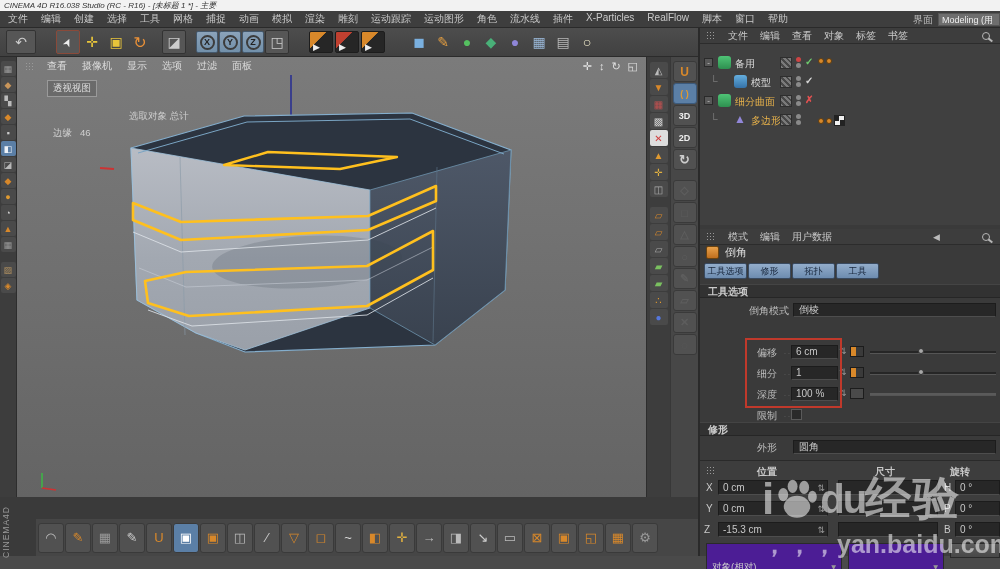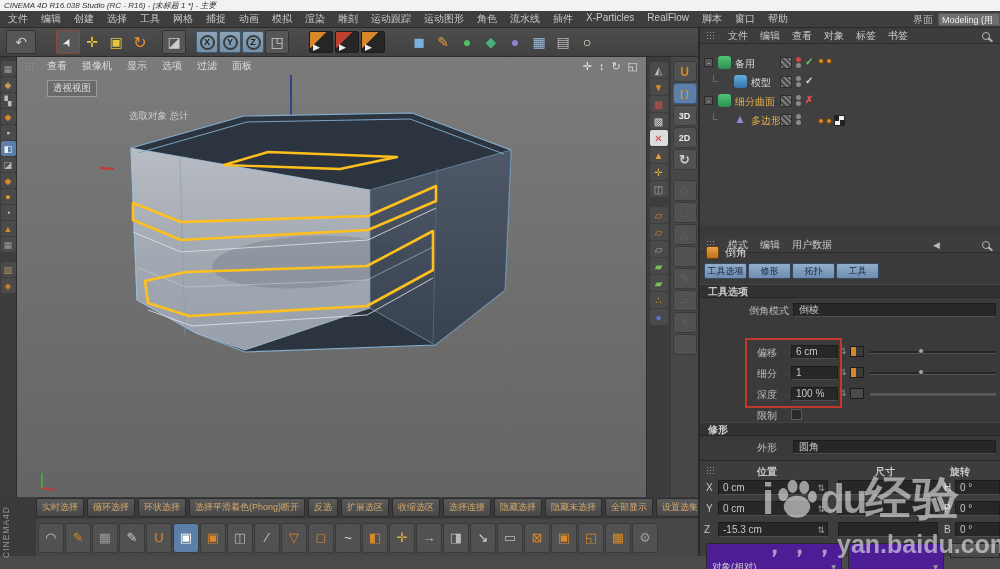--- a/index.html
+++ b/index.html
@@ -359,20 +359,22 @@
       <div class="vp-controls">
         <span>✛</span>
         <span>↕</span>
         <span>↻</span>
         <span>◱</span>
       </div>
     </div>
     <div class="view-chip">透视视图</div>
     <div class="vp-stats">
       <div class="ind">选取对象 总计</div>
+      <div><span>边缘</span>
+        &nbsp;&nbsp;<span>46</span></div>
     </div>
   </div>
 
   <div class="mid-a" id="mid-a">
       <div class="tile">
         <span style="color: rgb(187, 187, 187);">◭</span>
       </div>
       <div class="tile">
         <span style="color: rgb(216, 136, 42);">▼</span>
       </div>
@@ -527,21 +529,21 @@
           </span>
         <span class="om-tags">
             <span class="dot"></span>
             <span class="dot"></span>
             <span class="checker"></span>
           </span>
       </div>
     </div>
 
     <div class="attr">
-      <div class="pmenu" style="top:12px">
+      <div class="pmenu" style="top:4px">
         <span class="grip"></span>
         <div style="display:flex;gap:12px">
             <span class="mi2">模式</span>
             <span class="mi2">编辑</span>
             <span class="mi2">用户数据</span>
           </div>
         <span style="position:absolute;right:60px;color:#bbb;font-size:9px">◀</span>
         <span class="search-glyph" style="position:absolute;right:10px;top:4px"></span>
       </div>
       <div class="attr-title">
@@ -626,34 +628,20 @@
       <span class="cf" style="left:255px;top:61px;width:45px">0 °</span>
 
       <span class="cdd" style="left:6px;top:82px;width:136px">对象(相对)</span>
       <span class="cdd" style="left:148px;top:82px;width:96px"></span>
       <span class="cbtn" style="left:250px;top:82px;width:50px"></span>
     </div>
   </div>
 
   <div class="bottom-left-bg" style="width:698px"></div>
   <div class="vbrand">CINEMA4D</div>
-  <div class="sel-toolbar">
-      <span class="sel-btn">实时选择</span>
-      <span class="sel-btn">循环选择</span>
-      <span class="sel-btn">环状选择</span>
-      <span class="sel-btn">选择平滑着色(Phong)断开</span>
-      <span class="sel-btn">反选</span>
-      <span class="sel-btn">扩展选区</span>
-      <span class="sel-btn">收缩选区</span>
-      <span class="sel-btn">选择连接</span>
-      <span class="sel-btn">隐藏选择</span>
-      <span class="sel-btn">隐藏未选择</span>
-      <span class="sel-btn">全部显示</span>
-      <span class="sel-btn">设置选集</span>
-    </div>
   <div class="bottom-icons" id="bottom-icons">
       <div class="tile">
         <span style="color: rgb(187, 187, 187);">◠</span>
       </div>
       <div class="tile">
         <span style="color: rgb(216, 136, 42);">✎</span>
       </div>
       <div class="tile">
         <span style="color: rgb(153, 153, 153);">▦</span>
       </div>

